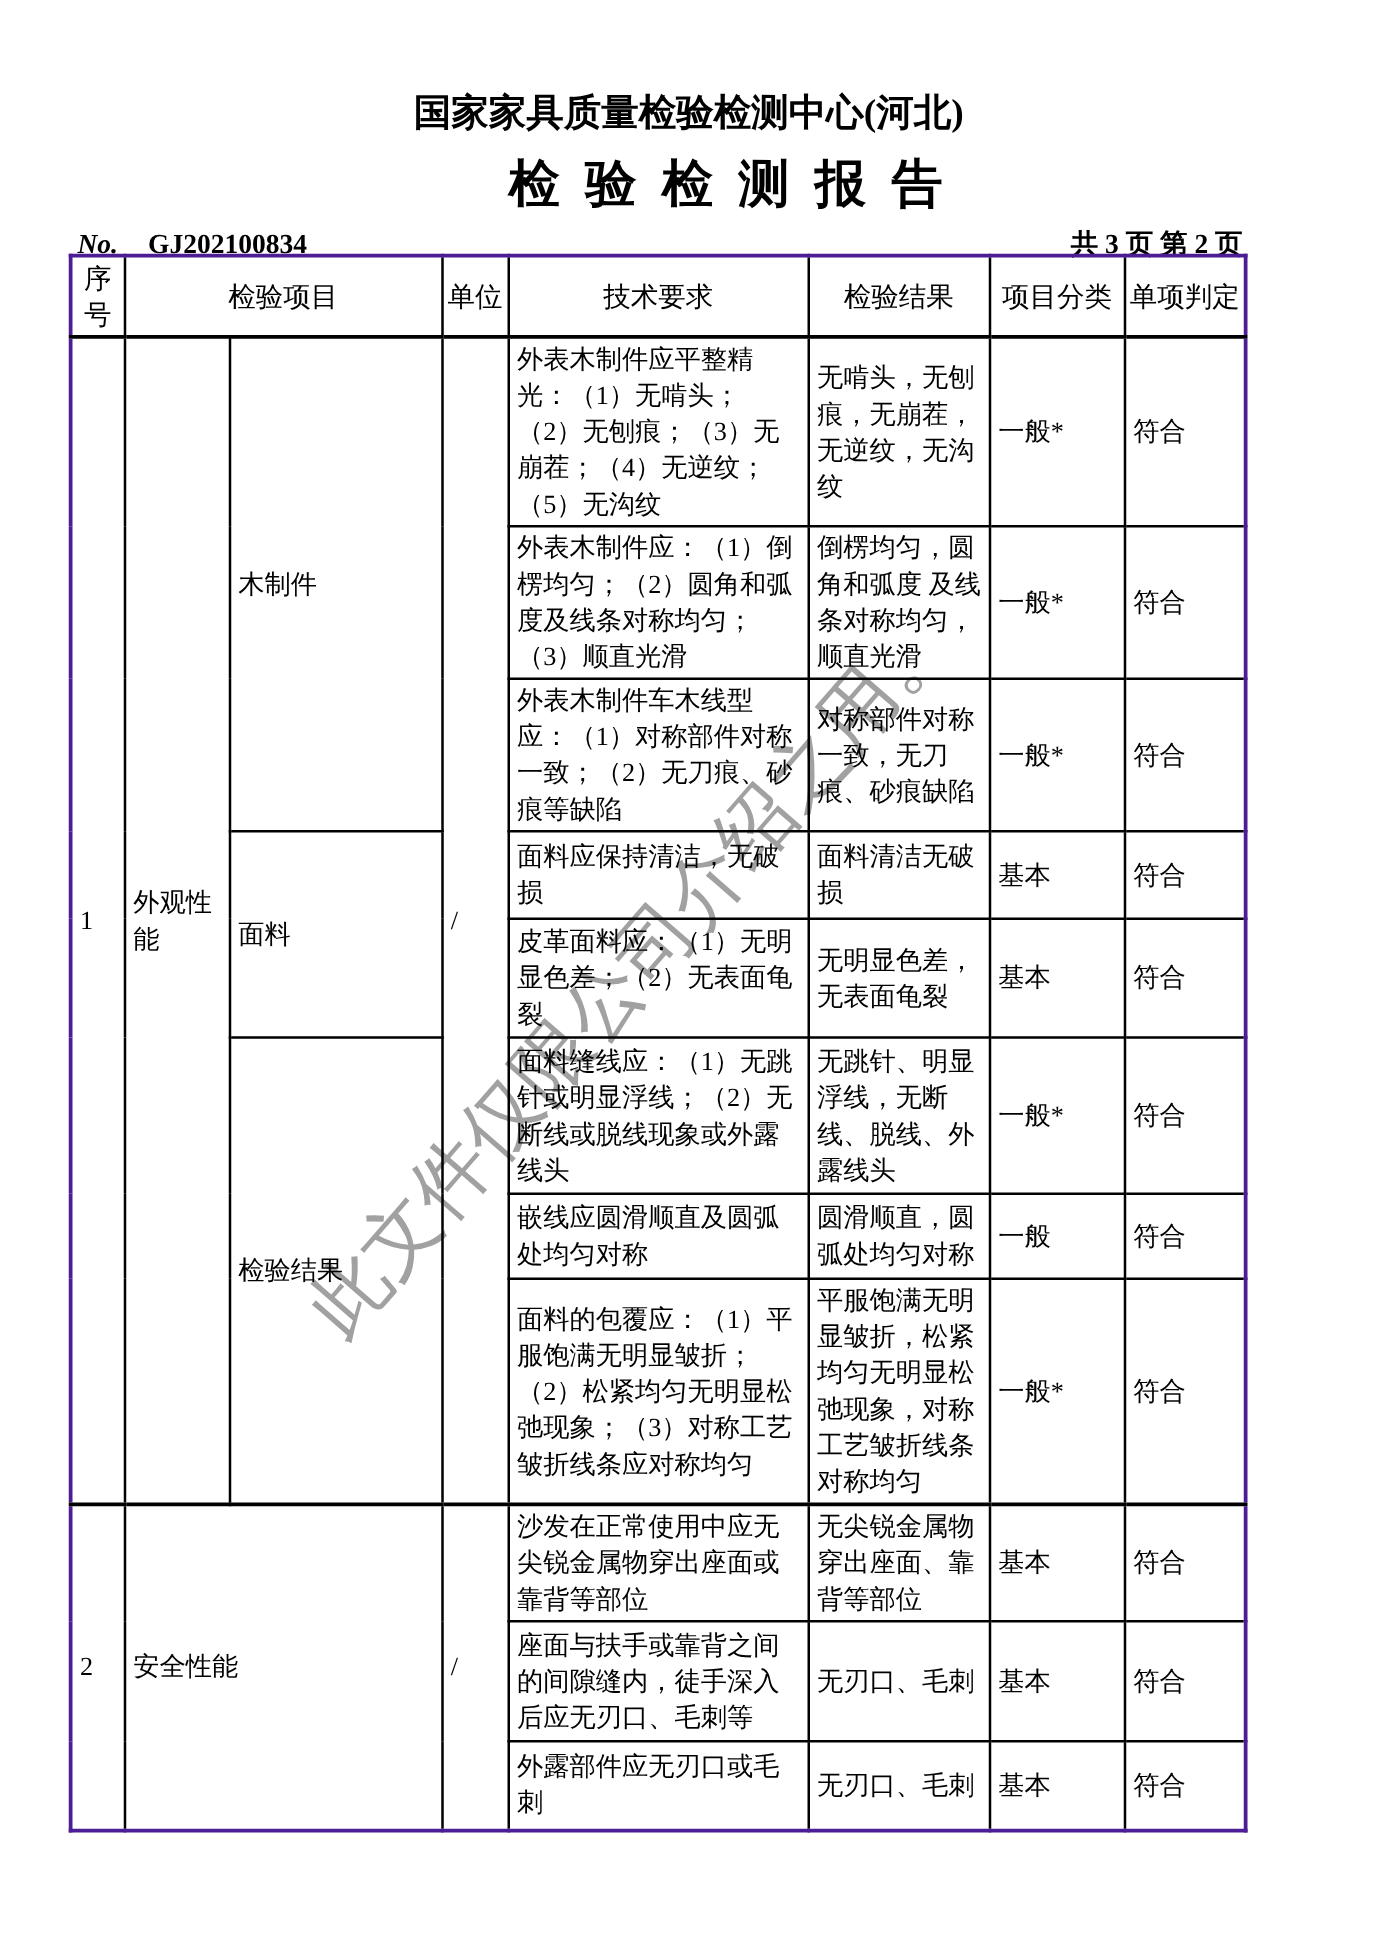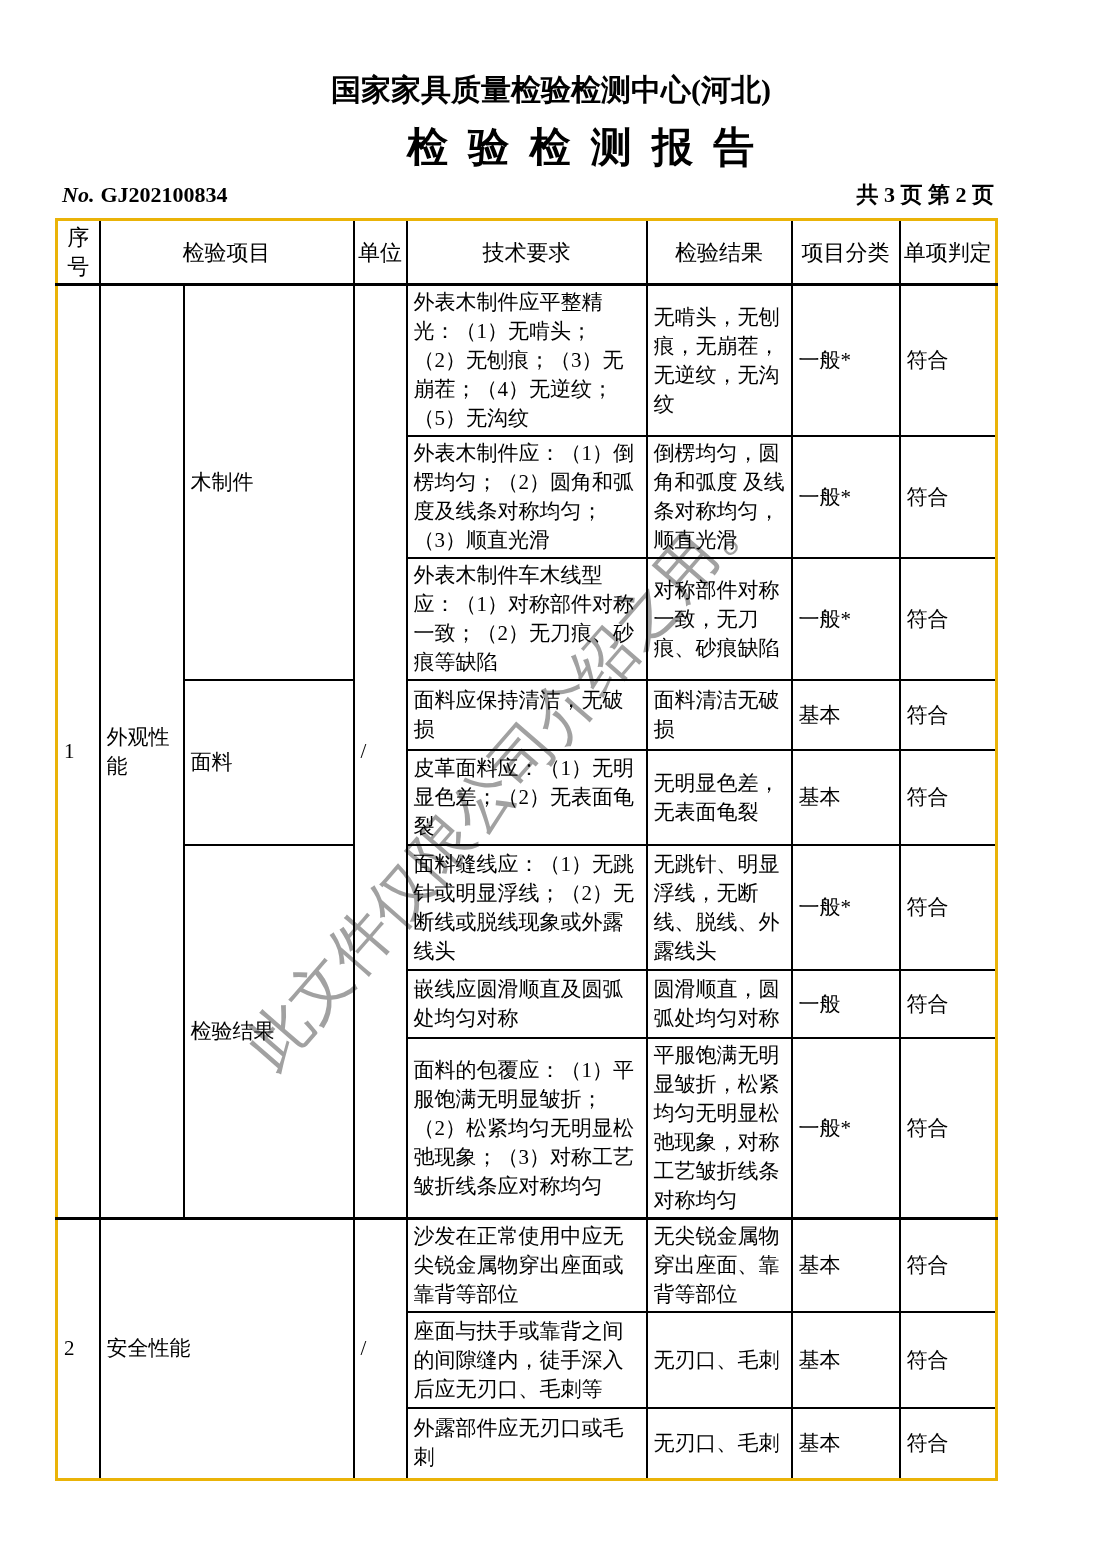--- a/index.html
+++ b/index.html
@@ -19,35 +19,35 @@
     position:absolute; top:120px; left:0; width:100%;
     text-align:center; font-size:41px; font-weight:bold;
     letter-spacing:5px;
     padding-left:32px;
   }
   .meta-row {
     position:absolute; top:180px; left:62px; right:108px;
     display:flex; justify-content:space-between; align-items:baseline;
     font-size:22px; font-weight:bold;
   }
-  .report-no-label { font-style:italic; font-weight:bold; margin-right:6px; }
+  .report-no-label { font-style:italic; font-weight:bold; margin-right:24px; }
   .watermark {
     position:absolute; left:503px; top:778px;
     transform:translate(-50%,-50%) rotate(-49deg);
     transform-origin:center center;
     font-size:62px; color:#919191; opacity:0.85;
     white-space:nowrap; letter-spacing:0px;
     z-index:0; pointer-events:none;
     font-family:"Liberation Serif","DejaVu Serif",serif;
   }
   table.report {
-    position:absolute; left:55px; top:218px; z-index:1;
+    position:absolute; left:55px; top:203px; z-index:1;
     width:940px; table-layout:fixed;
     border-collapse:collapse;
-    border:3px solid #eab308;
+    border:3px solid #4c1d95;
     background:transparent;
     font-size:21px; line-height:29px;
   }
   table.report th, table.report td {
     border:2px solid #000;
     padding:2px 2px 2px 6px;
     vertical-align:middle;
     text-align:left;
     word-break:break-all;
     overflow:hidden;

